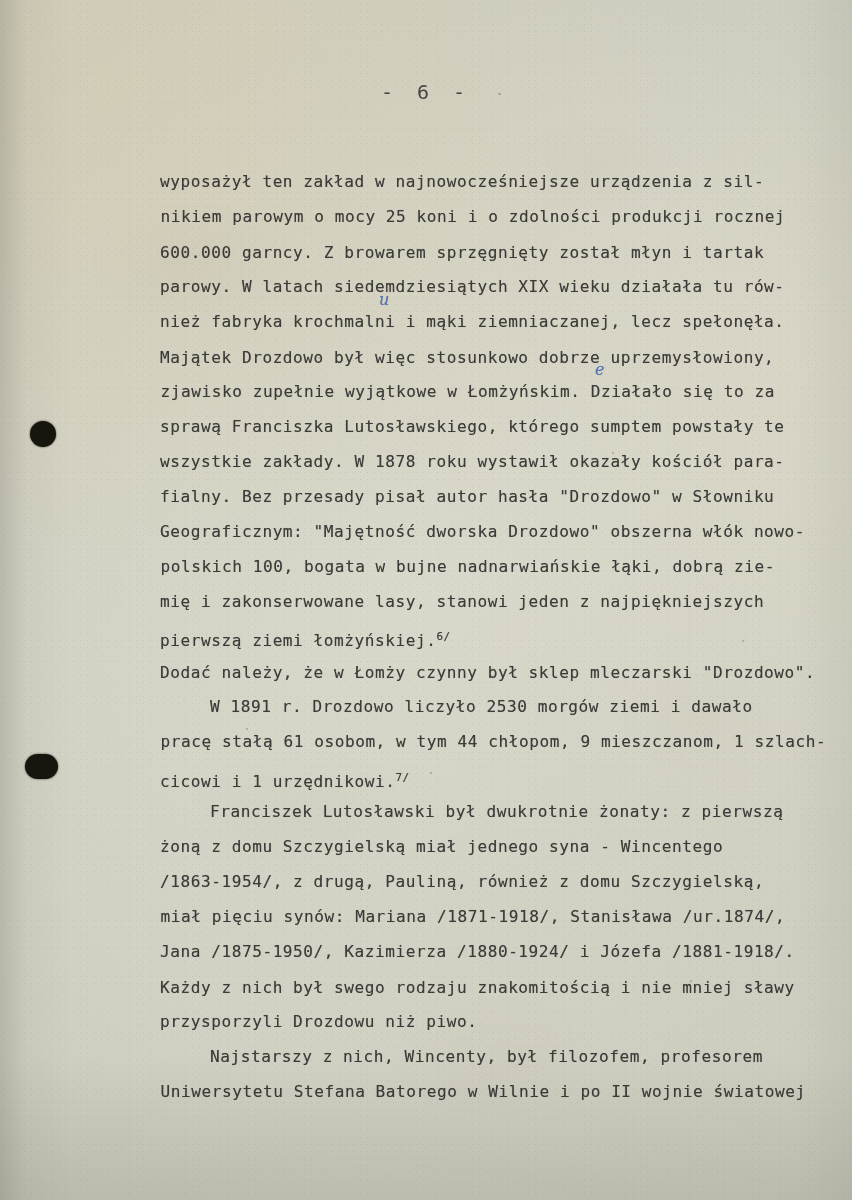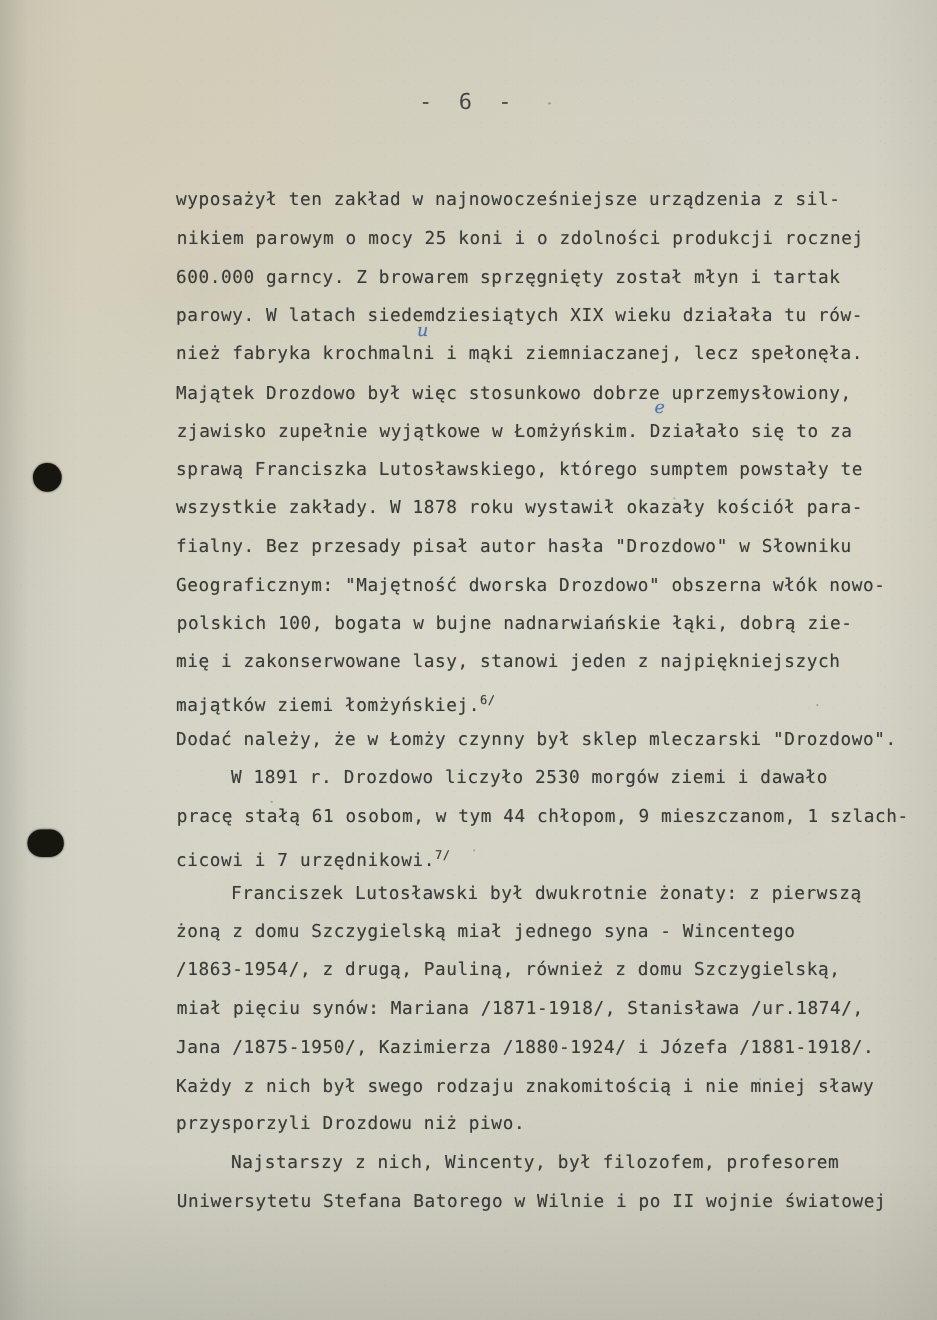--- a/index.html
+++ b/index.html
@@ -173,27 +173,27 @@
     <div class="ln">nież fabryka krochmalni i mąki ziemniaczanej, lecz spełonęła.</div>
     <div class="ln">Majątek Drozdowo był więc stosunkowo dobrze uprzemysłowiony,</div>
     <div class="ln">zjawisko zupełnie wyjątkowe w Łomżyńskim. Działało się to za</div>
     <div class="ln">sprawą Franciszka Lutosławskiego, którego sumptem powstały te</div>
     <div class="ln">wszystkie zakłady. W 1878 roku wystawił okazały kościół para-</div>
     <div class="ln">fialny. Bez przesady pisał autor hasła "Drozdowo" w Słowniku</div>
     <div class="ln">Geograficznym: "Majętność dworska Drozdowo" obszerna włók nowo-</div>
     <div class="ln">polskich 100, bogata w bujne nadnarwiańskie łąki, dobrą zie-</div>
     <div class="ln">mię i zakonserwowane lasy, stanowi jeden z najpiękniejszych</div>
 
-    <div class="ln"><span>majątków ziemi łomżyńskiej.</span><span class="ftn">6/</span></div>
+    <div class="ln"><span>pierwszą ziemi łomżyńskiej.</span><span class="ftn">6/</span></div>
 
     <div class="ln">Dodać należy, że w Łomży czynny był sklep mleczarski "Drozdowo".</div>
     <div class="ln indent">W 1891 r. Drozdowo liczyło 2530 morgów ziemi i dawało</div>
     <div class="ln">pracę stałą 61 osobom, w tym 44 chłopom, 9 mieszczanom, 1 szlach-</div>
 
-    <div class="ln"><span>cicowi i 7 urzędnikowi.</span><span class="ftn">7/</span></div>
+    <div class="ln"><span>cicowi i 1 urzędnikowi.</span><span class="ftn">7/</span></div>
 
     <div class="ln indent">Franciszek Lutosławski był dwukrotnie żonaty: z pierwszą</div>
     <div class="ln">żoną z domu Szczygielską miał jednego syna - Wincentego</div>
     <div class="ln">/1863-1954/, z drugą, Pauliną, również z domu Szczygielską,</div>
     <div class="ln">miał pięciu synów: Mariana /1871-1918/, Stanisława /ur.1874/,</div>
     <div class="ln">Jana /1875-1950/, Kazimierza /1880-1924/ i Józefa /1881-1918/.</div>
     <div class="ln">Każdy z nich był swego rodzaju znakomitością i nie mniej sławy</div>
     <div class="ln">przysporzyli Drozdowu niż piwo.</div>
     <div class="ln indent">Najstarszy z nich, Wincenty, był filozofem, profesorem</div>
     <div class="ln">Uniwersytetu Stefana Batorego w Wilnie i po II wojnie światowej</div>

